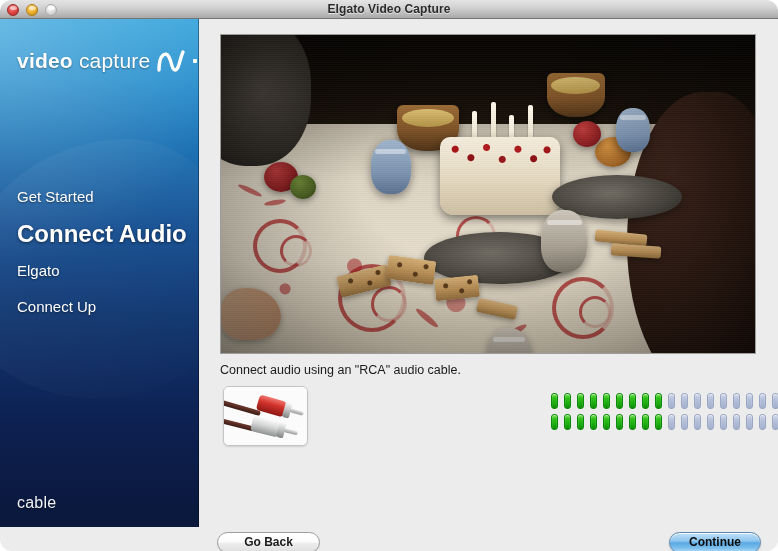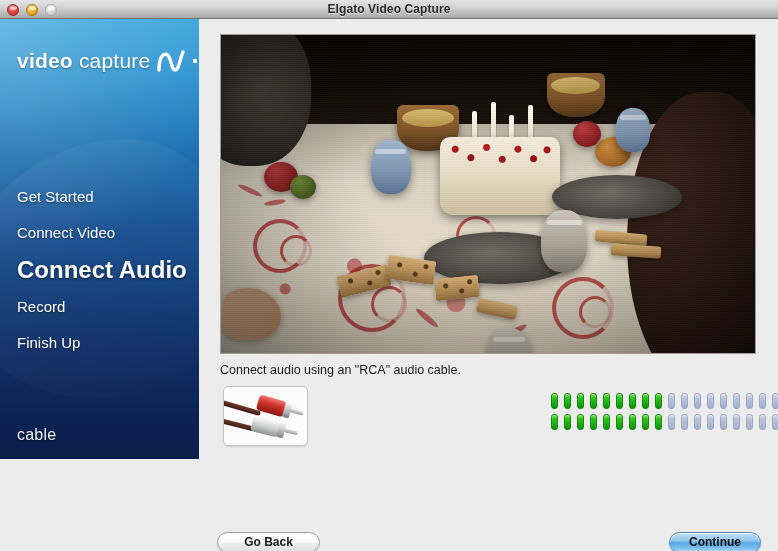--- a/index.html
+++ b/index.html
@@ -12,20 +12,21 @@
     -webkit-font-smoothing: antialiased;
   }
 
   .window {
     position: relative;
     width: 778px;
     height: 551px;
     overflow: hidden;
     background: #ececec;
     box-sizing: border-box;
+    border-radius: 12px;
   }
 
   
   .titlebar {
     position: absolute;
     left: 0; top: 0;
     width: 778px;
     height: 19px;
     background: linear-gradient(to bottom, #e4e4e4 0%, #d3d3d3 40%, #bfbfbf 70%, #a8a8a8 100%);
     border-bottom: 1px solid #757575;
@@ -76,33 +77,32 @@
     color: #2b2b2b;
     text-shadow: 0 1px 0 rgba(255,255,255,0.6);
     letter-spacing: 0.1px;
   }
 
   
   .sidebar {
     position: absolute;
     left: 0; top: 19px;
     width: 199px;
-    height: 440px;
+    height: 508px;
     background:
       linear-gradient(to bottom,
         #3fa8dd 0px,
         #2f93cf 60px,
         #1e72b3 130px,
         #164f92 210px,
         #11366f 300px,
         #0d2152 400px,
         #0b1a42 470px,
         #0a1738 532px);
     overflow: hidden;
-    padding-left: 44px;
   }
   
   .sidebar-sheen {
     position: absolute;
     left: -60px; top: -40px;
     width: 300px; height: 300px;
     background: radial-gradient(ellipse at 18% 18%, rgba(255,255,255,0.22) 0%, rgba(255,255,255,0.10) 35%, rgba(255,255,255,0) 68%);
     pointer-events: none;
   }
   .sidebar-curve {
@@ -496,24 +496,23 @@
       <svg class="logo-wave" width="34" height="26" viewBox="0 0 34 26">
         <path d="M3 22 C3 6, 10 3, 13 9 C16 15, 16 22, 19 22 C23 22, 24 10, 27 4" fill="none" stroke="#ffffff" stroke-width="3.4" stroke-linecap="round"></path>
       </svg>
       <span class="logo-dots">
         <i></i>
       </span>
     </div>
 
     <div class="nav">
       <div class="nav-item">Get Started</div>
-      <div class="nav-item">Connect Video</div>
       <div class="nav-item active">Connect Audio</div>
-      <div class="nav-item">Record</div>
-      <div class="nav-item">Finish Up</div>
+      <div class="nav-item">Elgato</div>
+      <div class="nav-item">Connect Up</div>
     </div>
 
     <div class="brand">cable</div>
     <div class="sidebar-edge"></div>
   </div>
 
   <div class="content">
 
     <div class="video">
       <div class="video-scene">

